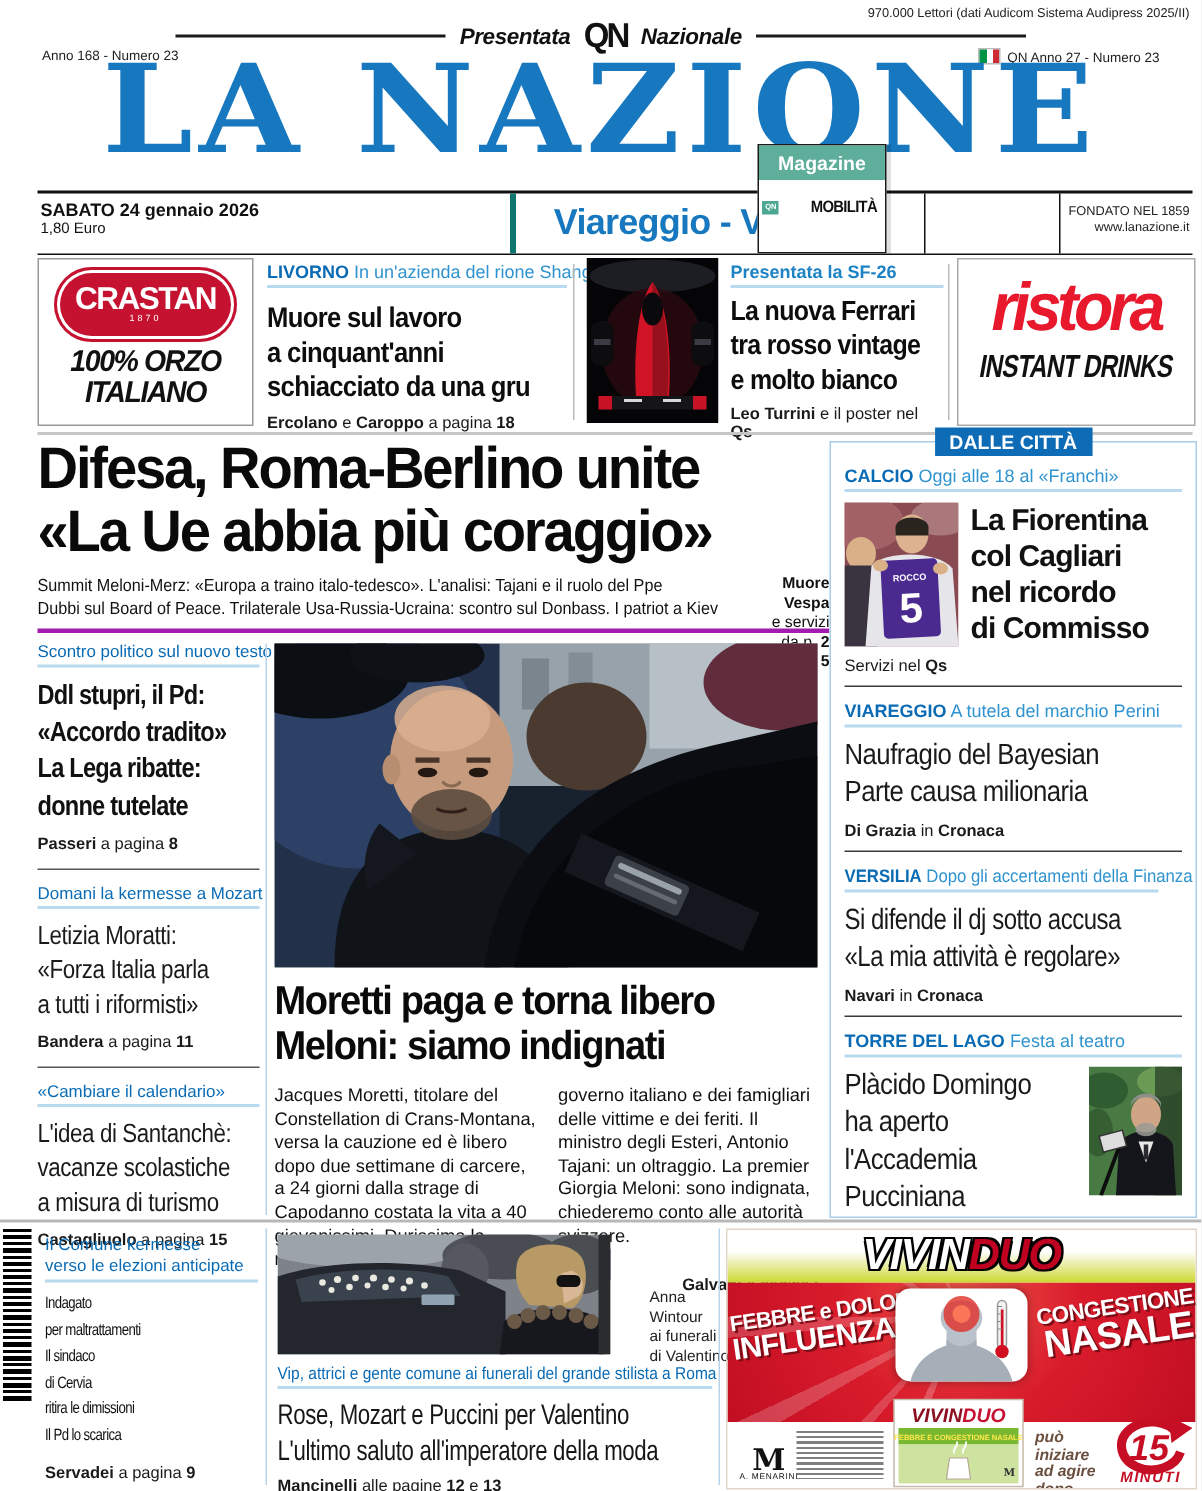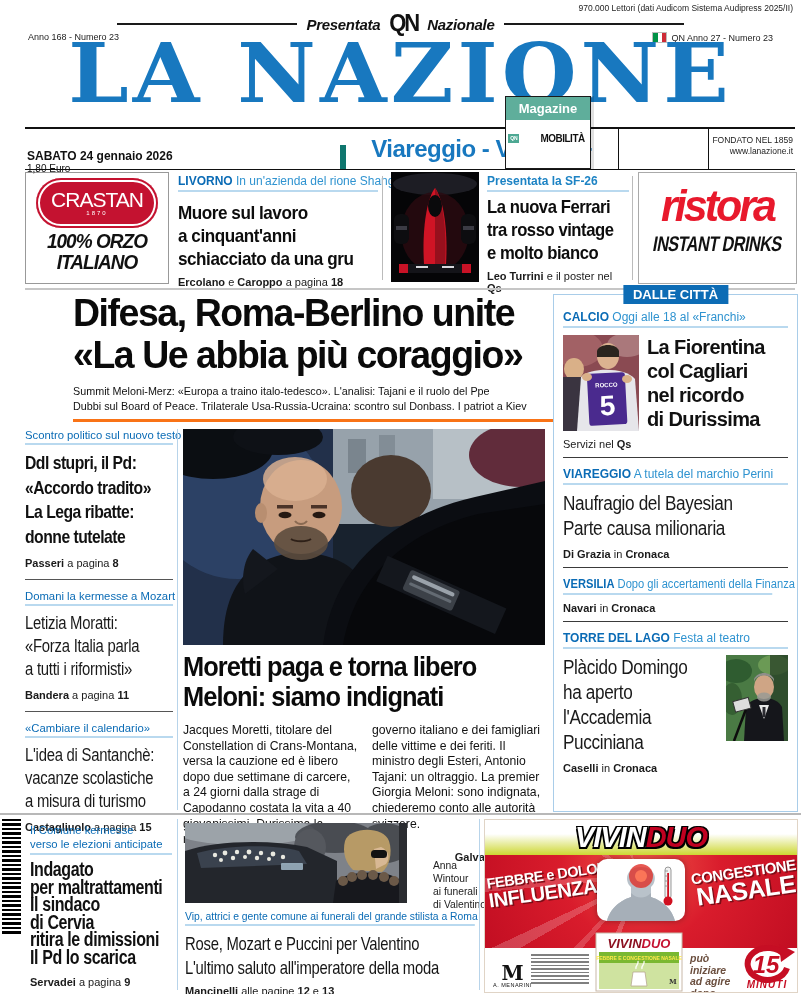--- a/index.html
+++ b/index.html
@@ -25,21 +25,21 @@
        z-index:3;box-shadow:3px 0 0 rgba(0,0,0,.12);}
   .mag .band{height:23px;background:#5fae9b;color:#fff;font-weight:bold;font-size:13px;
        display:flex;align-items:center;justify-content:center;}
   .mag .mob{margin-top:12px;display:flex;align-items:center;justify-content:center;gap:19px;}
   .mag .qnsq{width:11px;height:9px;background:#4da893;color:#fff;font-size:5px;font-weight:bold;
        display:inline-flex;align-items:center;justify-content:center;}
   .mag .mobt{font-size:11px;font-weight:bold;letter-spacing:-.5px;transform:scaleX(.9);}
   
   .datebar{top:127px;left:25px;width:770px;height:40px;border-top:2px solid #111;
        border-bottom:1px solid #111;display:flex;z-index:2;background:#fff;}
-  .db1{width:313px;border-right:6px solid #0f766e;padding:4px 0 0 2px;margin-top:16px;}
+  .db1{width:313px;border-right:4px solid #0f766e;padding:4px 0 0 2px;}
   .db1 .d{font-size:12px;font-weight:bold;}
   .db1 .p{font-size:10px;}
   .db2{width:272px;border-right:1px solid #111;display:flex;align-items:center;justify-content:center;}
   .db2 .ed{color:#1878bf;font-weight:bold;font-size:24px;letter-spacing:-.5px;}
   .db2 .plus{color:#1878bf;font-weight:bold;font-size:26px;margin-left:2px;}
   .db3{width:89px;border-right:1px solid #111;}
   .db4{flex:1;text-align:right;padding:6px 2px 0 0;font-size:8.5px;line-height:11px;color:#222;}
   
   .kick{color:#0a6bb5;font-size:12px;border-bottom:2px solid #b9d9ef;padding-bottom:2px;
         white-space:nowrap;overflow:visible;}
@@ -50,36 +50,36 @@
   .s85{transform:scaleX(.85);} .s88{transform:scaleX(.88);} .s90{transform:scaleX(.90);}
   .s94{transform:scaleX(.94);} .s96{transform:scaleX(.96);}
   .byl{font-size:11px;color:#1a1a1a;}
   .byl b{font-weight:bold;}
   
   .strip{top:172px;left:25px;width:770px;height:113px;}
   .crastan{left:0;top:0;width:142px;height:110px;border:1px solid #999;text-align:center;}
   .cr-oval{width:122px;height:50px;margin:5px auto 3px;background:#c41230;border-radius:28px;
       box-shadow:inset 0 0 0 2px #c41230,inset 0 0 0 4px #fff;display:flex;flex-direction:column;
       align-items:center;justify-content:center;color:#fff;}
-  .cr-oval .n{font-weight:normal;font-size:21px;letter-spacing:-1px;line-height:20px;}
+  .cr-oval .n{font-weight:bold;font-size:21px;letter-spacing:-1px;line-height:20px;}
   .cr-oval .y{font-size:6px;letter-spacing:2px;}
   .cr-t{font-style:italic;font-weight:bold;font-size:20px;line-height:21px;letter-spacing:-1px;transform:scaleX(.95);}
   .liv{left:153px;top:2px;width:200px;}
   .hb{font-weight:bold;letter-spacing:-.5px;color:#0d0d0d;}
   .liv .hl3{font-size:19px;line-height:23px;margin-top:9px;}
   .vlg{border-left:1px solid #bbb;top:4px;height:104px;}
   .fimg{left:366px;top:0;width:88px;height:110px;}
   .ftxt{left:462px;top:2px;width:142px;}
   .ftxt .hl3{font-size:18.5px;line-height:23px;margin-top:3px;}
   .ristora{left:613px;top:0;width:157px;height:110px;border:1px solid #aaa;text-align:center;overflow:hidden;}
   .ris-n{color:#e8192c;font-weight:bold;font-style:italic;font-size:43px;letter-spacing:-3px;line-height:48px;margin-top:8px;transform:scaleY(1.05);}
   .ris-s{font-weight:bold;font-size:17px;letter-spacing:-.5px;transform:skewX(-10deg) scaleY(1.25) scaleX(.95);margin-top:6px;}
   .rulea{top:288px;left:25px;width:770px;height:2px;background:#c6c6c6;}
   
-  .lead{top:292px;left:25px;width:528px;height:127px;border-bottom:3px solid #f97316;margin-left:48px;}
+  .lead{top:292px;left:25px;width:528px;height:127px;border-bottom:3px solid #a21caf;}
   .lead h1{margin:0;font-size:39px;line-height:42px;font-weight:bold;letter-spacing:-1.5px;color:#0a0a0a;}
   .deckrow{display:flex;margin-top:7px;}
   .deck{flex:1;font-size:11.6px;line-height:15px;color:#111;transform:scaleX(.93);transform-origin:0 0;}
   .deck div{white-space:nowrap;}
   .lead-by{width:64px;text-align:right;font-size:10.5px;line-height:13px;color:#111;}
   
   .rail{top:294px;left:553px;width:243px;height:516px;border:1.5px solid #a9cde9;background:#fff;}
   .badge{position:absolute;top:-10px;left:50%;transform:translateX(-50%);background:#0d6cb5;
      color:#fff;font-weight:bold;font-size:13px;padding:2px 10px;white-space:nowrap;}
   .rr{padding:9px 9px 7px;}
@@ -105,21 +105,21 @@
   .moretti .mh{font-size:27px;line-height:30px;font-weight:bold;letter-spacing:-1px;color:#0a0a0a;}
   .cols{display:flex;gap:12px;margin-top:11px;}
   .cols div{flex:1;font-size:12.2px;line-height:15.6px;color:#111;}
   .gby{text-align:right;margin-top:3px;}
   .ruleb{top:813px;left:0;width:801px;height:2px;background:#b8b8b8;}
   
   .barcode{left:2px;top:819px;width:19px;height:116px;background:
      repeating-linear-gradient(180deg,#000 0 2px,#fff 2px 4px,#000 4px 7px,#fff 7px 9px);}
   .cervia{left:30px;top:823px;width:142px;}
   .cervia .kick{font-size:11.3px;line-height:14px;}
-  .cv-h{font-size:20px;line-height:17.6px;font-weight:bold;letter-spacing:-.5px;margin-top:6px;}
+  .cv-h{font-size:11px;line-height:17.6px;font-weight:normal;letter-spacing:-.5px;margin-top:6px;}
   .cervia .byl{margin-top:9px;}
   .valen{left:185px;top:823px;width:290px;}
   .vcap{position:absolute;left:248px;top:36px;width:58px;font-size:10.3px;line-height:13px;color:#222;}
   .valen .kick{font-size:11.5px;margin-top:7px;transform:scaleX(.9);transform-origin:0 0;width:111%;}
   .va-h{font-size:19px;line-height:23.5px;letter-spacing:-.3px;margin-top:6px;color:#161616;}
   .valen .byl{margin-top:6px;}
   
   .ad2{left:484px;top:819px;width:312px;height:172px;border:1px solid #e0d4c6;overflow:hidden;}
   .ad2 .band{position:absolute;top:0;left:0;right:0;height:35px;
      background:linear-gradient(180deg,#fff 40%,#cdd732 100%);text-align:center;z-index:2;}
@@ -306,39 +306,43 @@
             <text x="44" y="52" font-size="6" font-weight="bold" fill="#fff" text-anchor="middle" font-family="Liberation Sans,sans-serif">ROCCO</text>
             <text x="44" y="80" font-size="28" font-weight="bold" fill="#fff" text-anchor="middle" font-family="Liberation Sans,sans-serif">5</text>
           </g>
           <ellipse cx="24" cy="42" rx="5" ry="4" fill="#d9b088"></ellipse>
           <ellipse cx="64" cy="44" rx="5" ry="4" fill="#d9b088"></ellipse>
         </svg>
         <div class="cal-h">
           <span class="line">La Fiorentina</span>
           <span class="line">col Cagliari</span>
           <span class="line">nel ricordo</span>
-          <span class="line">di Durissima</span>
+          <span class="line">di Commisso</span>
         </div>
       </div>
       <div class="byl"><span>Servizi nel</span> <b>Qs</b></div>
     </div>
     <div class="rdiv"></div>
 
     <div class="rr">
       <div class="kick"><b>VIAREGGIO</b> <span class="kr">A tutela del marchio Perini</span></div>
       <div class="rr-h">
         <span class="line s88">Naufragio del Bayesian</span>
         <span class="line s88">Parte causa milionaria</span>
       </div>
       <div class="byl"><b>Di Grazia</b> <span>in</span> <b>Cronaca</b></div>
     </div>
     <div class="rdiv"></div>
 
     <div class="rr">
       <div class="kick" style="transform:scaleX(.93);transform-origin:0 0;"><b>VERSILIA</b> <span class="kr">Dopo gli accertamenti della Finanza</span></div>
+      <div class="rr-h">
+        <span class="line s82">Si difende il dj sotto accusa</span>
+        <span class="line s82">«La mia attività è regolare»</span>
+      </div>
       <div class="byl"><b>Navari</b> <span>in</span> <b>Cronaca</b></div>
     </div>
     <div class="rdiv"></div>
 
     <div class="rr">
       <div class="kick"><b>TORRE DEL LAGO</b> <span class="kr">Festa al teatro</span></div>
       <div class="torrow">
         <div class="rr-h" style="margin-top:0;flex:1">
           <span class="line s88">Plàcido Domingo</span>
           <span class="line s88">ha aperto</span>

